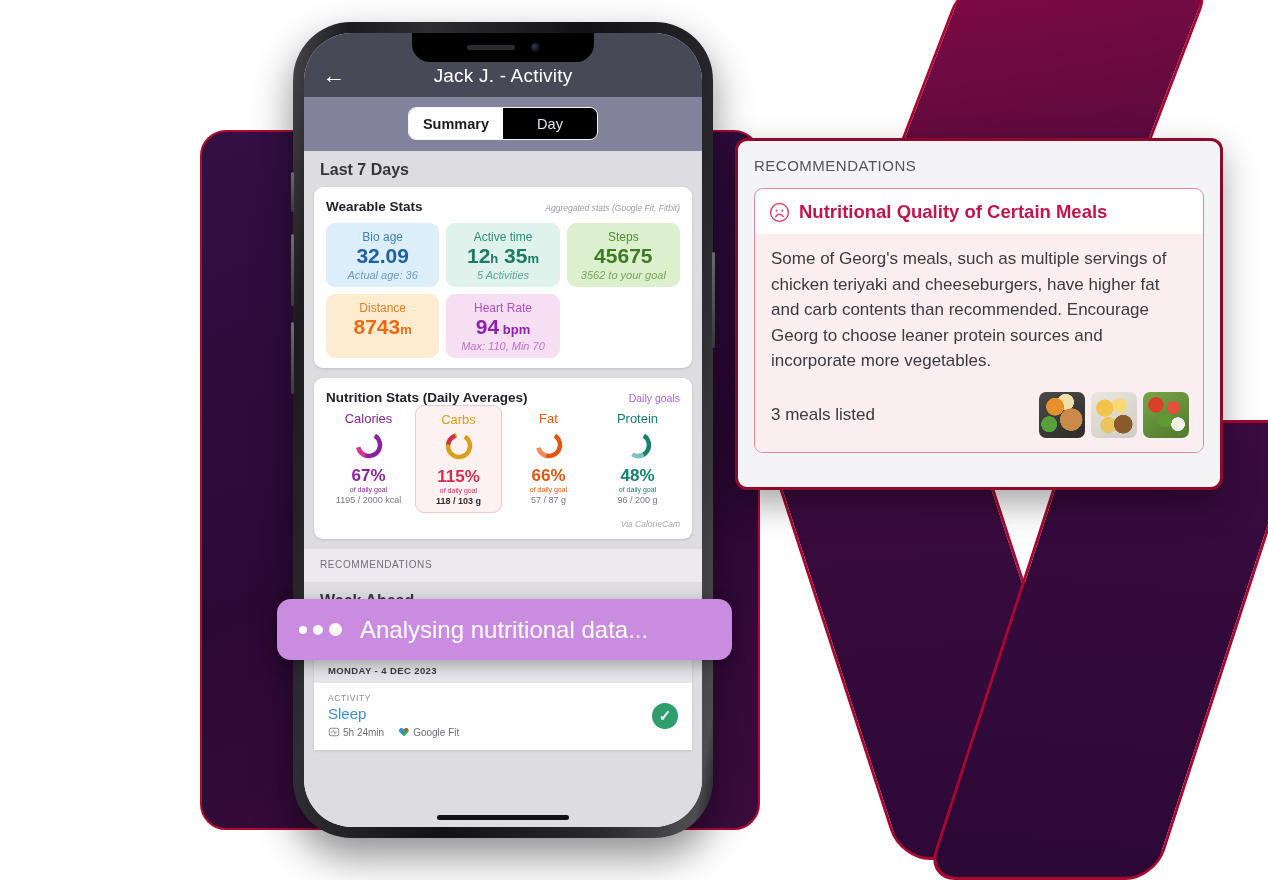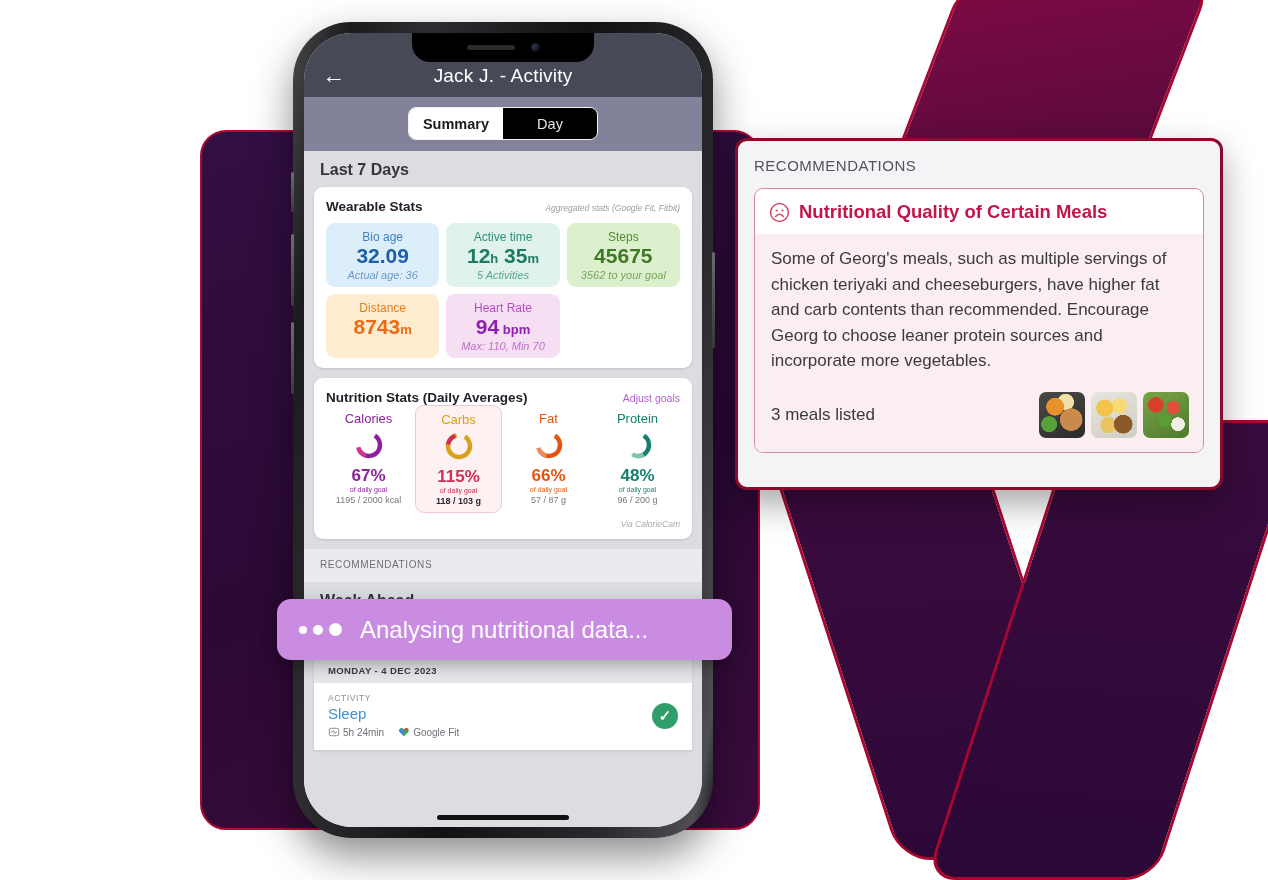--- a/index.html
+++ b/index.html
@@ -286,21 +286,21 @@
                 <div class="tile-value" style="color:#8f1fae"><span>94</span><span class="unit"> bpm</span></div>
                 <div class="tile-note" style="color:#bd72c9">Max: 110, Min 70</div>
               </div>
               <div class="spacer"></div>
             </div>
         </div>
 
         <div class="card">
           <div class="card-head">
             <div class="card-title">Nutrition Stats (Daily Averages)</div>
-            <div class="link">Adjust goals</div>
+            <div class="link">Daily goals</div>
           </div>
           <div class="macros" id="macros">
               <div class="macro"><div class="macro-name" style="color:#8e1f9e">Calories</div><svg class="ring" viewBox="0 0 30 30">
                   <g transform="rotate(-58 15 15)">
                     <circle cx="15" cy="15" r="11" fill="none" stroke="#8e1f9e" stroke-width="4.4" stroke-dasharray="40.29 28.83" stroke-linecap="butt"></circle>
                     <circle cx="15" cy="15" r="11" fill="none" stroke="#d4368e" stroke-width="4.4" stroke-dasharray="11.75 57.37" stroke-dashoffset="-31.42" stroke-linecap="butt"></circle>
                   </g>
                 </svg><div class="macro-pct" style="color:#8e1f9e">67%</div><div class="macro-of" style="color:#8e1f9e">of daily goal</div><div class="macro-abs">1195 / 2000 kcal</div></div>
               <div class="macro flagged"><div class="macro-name" style="color:#d9a117">Carbs</div><svg class="ring" viewBox="0 0 30 30">
                   <g transform="rotate(-58 15 15)">

